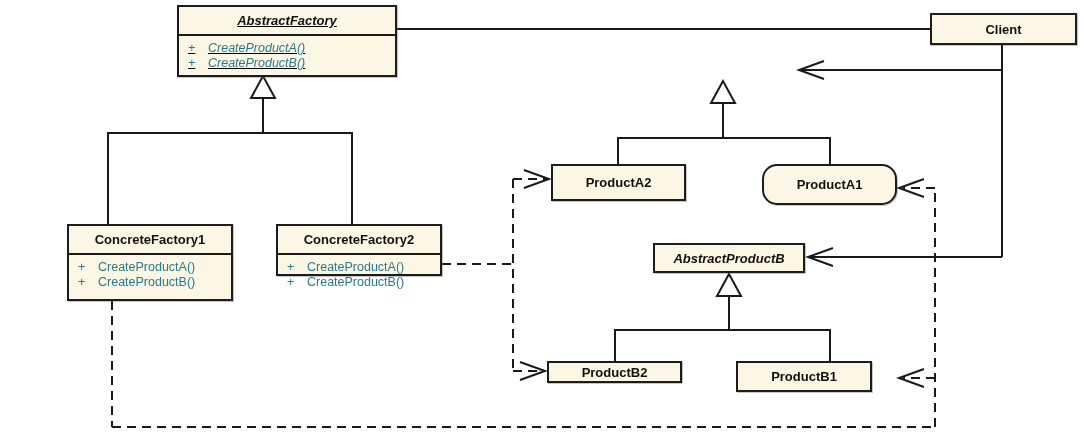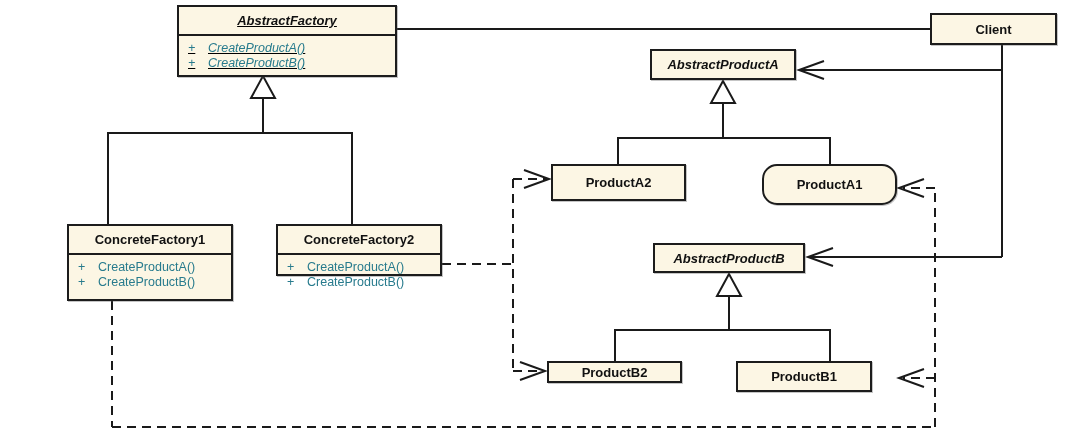--- a/index.html
+++ b/index.html
@@ -117,27 +117,24 @@
         <span class="vis">+</span>
         <span class="sig">CreateProductA()</span>
       </div>
       <div class="uml-method">
         <span class="vis">+</span>
         <span class="sig">CreateProductB()</span>
       </div>
     </div>
   </div>
 
-  <div class="uml-class" style="left:930px;top:13px;width:127px;height:32px;">
+  <div class="uml-class" style="left:930px;top:13px;width:147px;height:32px;">
     <div class="uml-title">Client</div>
   </div>
 
-  <div class="uml-class abstract" style="left:650px;top:49px;width:146px;height:31px;">
-    <div class="uml-title">AbstractProductA</div>
-  </div>
 
   <div class="uml-class" style="left:551px;top:164px;width:135px;height:37px;">
     <div class="uml-title">ProductA2</div>
   </div>
 
   <div class="uml-class" style="left:762px;top:164px;width:135px;height:41px;border-radius:15px;">
     <div class="uml-title">ProductA1</div>
   </div>
 
   <div class="uml-class abstract" style="left:653px;top:243px;width:152px;height:30px;">

